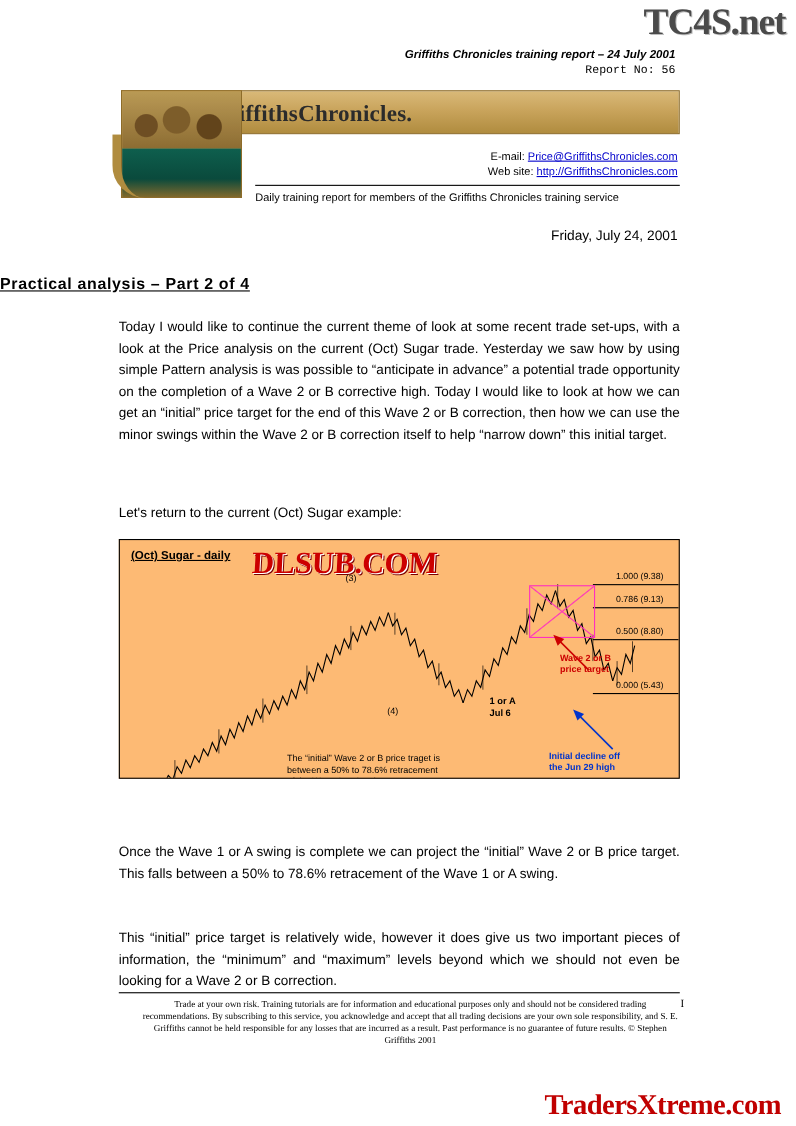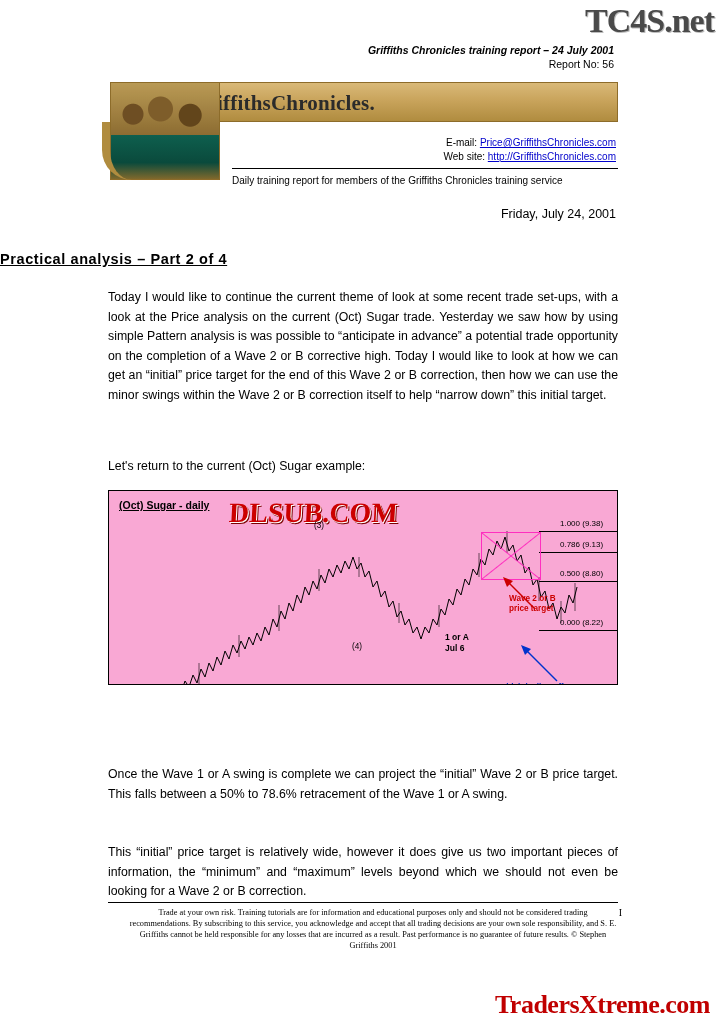--- a/index.html
+++ b/index.html
@@ -35,21 +35,21 @@
   
   .hdr-line {
     position: absolute; right: 110px; top: 44px;
     text-align: right;
     font-family: "Liberation Sans", sans-serif;
     font-size: 10.5px; font-weight: bold; font-style: italic;
   }
   .hdr-line2 {
     position: absolute; right: 110px; top: 58px;
     text-align: center;
-    font-family: Liberation Sans, sans-serif;
+    font-family: Liberation Mono, monospace;
     font-size: 10.5px;
   }
 
   
   .banner {
     position: absolute; left: 110px; top: 82px;
     width: 508px; height: 40px;
     background: linear-gradient(to bottom, #d9b978 0%, #c9a45c 45%, #b08c3f 100%);
     border: 1px solid #8d6c2a;
   }
@@ -133,23 +133,23 @@
     text-align: justify;
   }
   #p1 { top: 288px; }
   #p2 { top: 457px; }
   #p3 { top: 765px; }
   #p4 { top: 843px; }
 
   
   .chart-box {
     position: absolute; left: 108px; top: 490px;
-    width: 510px; height: 195px;
+    width: 510px; height: 218px;
     border: 1px solid #000;
-    background: #f9a8d4;
+    background: #fdba74;
     overflow: hidden;
   }
   .chart-title {
     position: absolute; left: 10px; top: 8px;
     font-family: "Liberation Sans", sans-serif;
     font-size: 10.5px; font-weight: bold;
     text-decoration: underline;
   }
   .lvl {
     position: absolute;
@@ -321,21 +321,21 @@
   <div class="lvl-line" style="left:430px; top:40px; width:78px;"></div>
   <div class="lvl" style="left:434px; top:28px;">1.000 (9.38)</div>
 
   <div class="lvl-line" style="left:430px; top:61px; width:78px;"></div>
   <div class="lvl" style="left:434px; top:49px;">0.786 (9.13)</div>
 
   <div class="lvl-line" style="left:430px; top:90px; width:78px;"></div>
   <div class="lvl" style="left:434px; top:78px;">0.500 (8.80)</div>
 
   <div class="lvl-line" style="left:430px; top:139px; width:78px;"></div>
-  <div class="lvl" style="left:434px; top:127px;">0.000 (8.22)</div>
+  <div class="lvl" style="left:434px; top:127px;">0.000 (5.43)</div>
 
   <div class="fib-band" style="left:372px; top:41px; width:60px; height:48px;"></div>
 
   <svg width="60" height="40" style="position:absolute;left:378px;top:84px;">
     <line x1="48" y1="34" x2="20" y2="6" stroke="#cc0000" stroke-width="1.4"></line>
     <polygon points="16,2 26,6 20,12" fill="#cc0000"></polygon>
   </svg>
 
   <div class="ann-red" style="left:400px; top:103px;">
     <span>Wave 2 or B</span><br>
@@ -352,20 +352,25 @@
   </div>
 
   <div class="ann-black" style="left:205px; top:30px;">(3)</div>
   <div class="ann-black" style="left:243px; top:151px;">(4)</div>
   <div class="ann-bold" style="left:26px; top:229px;">Apr 30 low</div>
   <div class="ann-bold" style="left:336px; top:141px;">
     <span>1 or A</span><br>
     <span>Jul 6</span>
   </div>
 
+  <div class="ann-black" style="left:152px; top:194px; width:190px;">
+    <span>The “initial” Wave 2 or B price traget is</span><br>
+    <span>between a 50% to 78.6% retracement</span><br>
+    <span>of the Wave 1 or A swing</span>
+  </div>
 </div>
 
 <div class="para" id="p3">Once the Wave 1 or A swing is complete we can project the “initial” Wave 2 or B price target. This falls between a 50% to 78.6% retracement of the Wave 1 or A swing.</div>
 <div class="para" id="p4">This “initial” price target is relatively wide, however it does give us two important pieces of information, the “minimum” and “maximum” levels beyond which we should not even be looking for a Wave 2 or B correction.</div>
 
 <div class="footer-rule"></div>
 <div class="footer">Trade at your own risk. Training tutorials are for information and educational purposes only and should not be considered trading recommendations. By subscribing to this service, you acknowledge and accept that all trading decisions are your own sole responsibility, and S. E. Griffiths cannot be held responsible for any losses that are incurred as a result.  Past performance is no guarantee of future results.  © Stephen Griffiths 2001</div>
 <div class="pagenum">I</div>
 
 <div class="wm-bottom">TradersXtreme.com</div>

